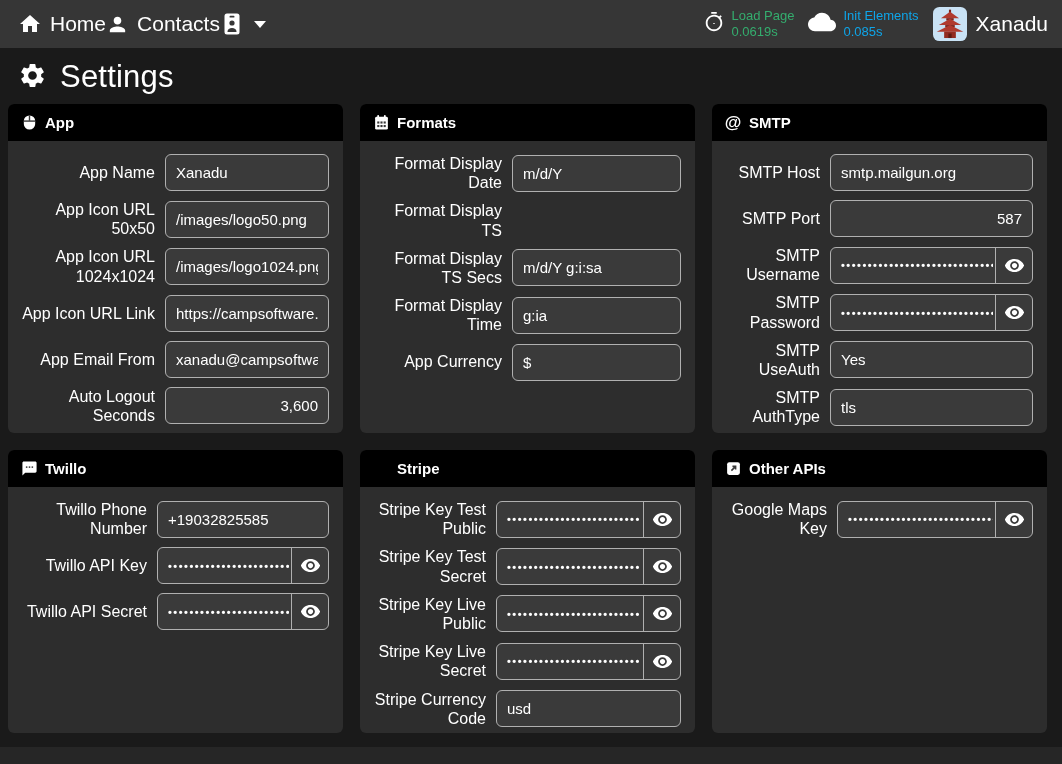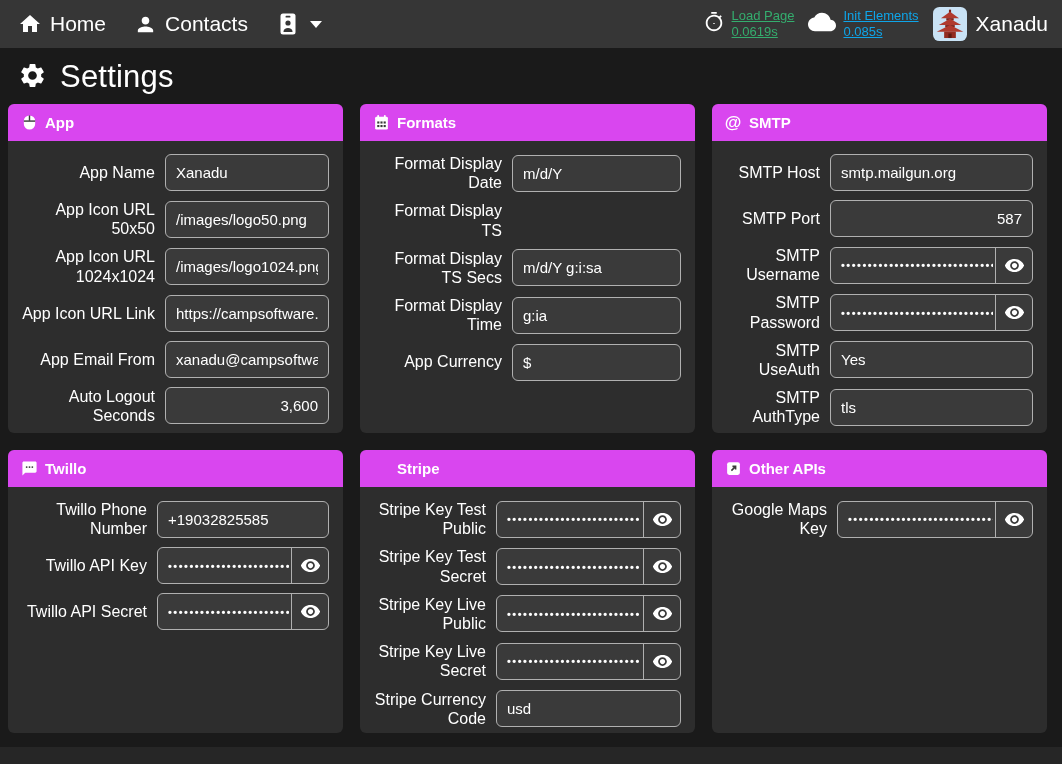--- a/index.html
+++ b/index.html
@@ -9,43 +9,43 @@
     background:#1a1a1a; color:#fff;
     font-family:"Liberation Sans", sans-serif;
     position:relative;
   }
   
   .navbar {
     height:48px; background:#363636;
     display:flex; align-items:center; justify-content:space-between;
     padding:0 14px 0 18px;
   }
-  .nav-left { display:flex; align-items:center; gap:28px; }
+  .nav-left { display:flex; align-items:center; }
   .nav-item { display:flex; align-items:center; gap:8px; font-size:21px; color:#fff; cursor:pointer; text-decoration:none; }
   .nav-item svg { display:block; }
   .caret { width:0; height:0; border-left:6px solid transparent; border-right:6px solid transparent; border-top:7px solid #fff; margin-left:2px; }
   .nav-right { display:flex; align-items:center; gap:14px; }
   .metric { display:flex; align-items:center; gap:7px; }
-  .metric-text { font-size:13px; line-height:1.2;text-decoration:underline; }
+  .metric-text { font-size:13px; line-height:1.2; }
   .brand { display:flex; align-items:center; gap:9px; font-size:21px; cursor:pointer; }
   .logo { width:34px; height:34px; display:block; }
   
   .page-header { display:flex; align-items:center; gap:13px; padding:11px 18px 8px 18px; }
   .page-header h1 { margin:0; font-size:31px; font-weight:500; letter-spacing:.2px; }
   
   .grid {
     display:grid;
     grid-template-columns:repeat(3, 335px);
     grid-template-rows:329px 283px;
     gap:17px;
     padding:1px 15px 0 8px;
   }
   .panel { background:#2d2d2d; border-radius:6px; overflow:hidden; display:flex; flex-direction:column; }
   .panel-header {
-    background:#d946ef; height:37px; flex:0 0 37px;
+    background:#000000; height:37px; flex:0 0 37px;
     display:flex; align-items:center; gap:7px;
     padding:0 12px; font-size:15px; font-weight:bold;
   }
   .panel-icon { width:18px; height:18px; display:flex; align-items:center; justify-content:center; }
   .at-glyph { font-size:17px; font-weight:bold; line-height:1; }
   .panel-body { padding:13px 14px; display:flex; flex-direction:column; gap:9px; }
   .field-row { display:flex; align-items:center; gap:10px; min-height:37px; }
   .field-label { text-align:right; font-size:16px; line-height:1.2; flex:0 0 auto; }
   .panel-app      .field-label { width:133px; }
   .panel-formats  .field-label { width:128px; }

